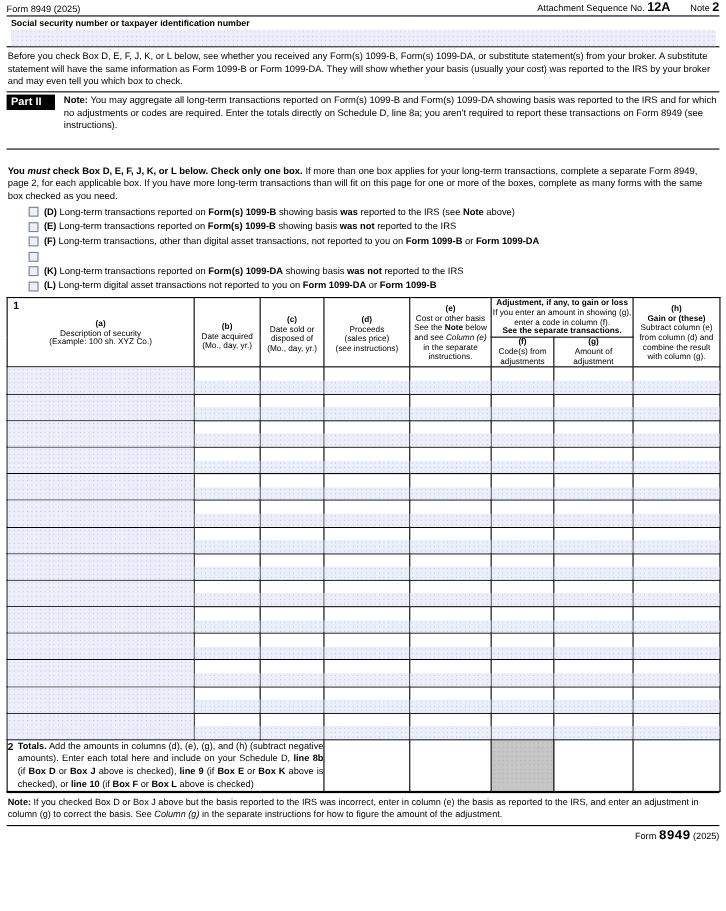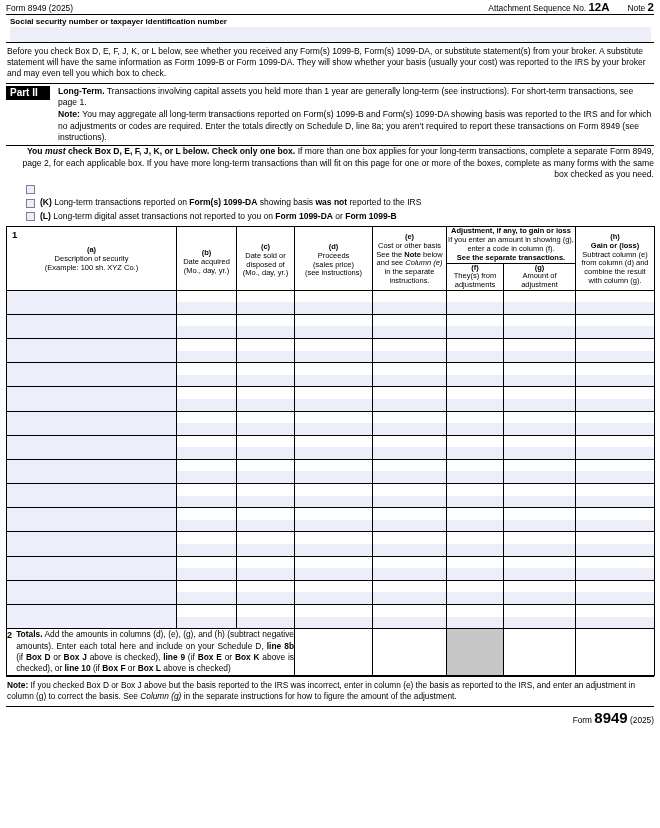--- a/index.html
+++ b/index.html
@@ -71,21 +71,21 @@
     padding: 1px 4px 2px 4px; height: 14px; line-height: 12px;
     min-width: 44px; text-align: left; margin-right: 8px;
     align-self: flex-start;
   }
   .partbody { flex: 1; font-size: 8.6px; line-height: 1.32; }
   .partbody p { margin: 0 0 1px 0; }
 
   
   .mustcheck {
     font-size: 8.6px; line-height: 1.33;
-    border-top: 1.6px solid #000; padding: 0 0 2px 1px; margin-top: 1px; text-align: right;
+    border-top: 1.6px solid #000; padding: 14px 0 2px 1px; margin-top: 14px;
   }
 
   
   .cklist { padding: 1px 0 2px 20px; }
   .ckrow { display: flex; align-items: flex-start; height: 13.5px; }
   .ckbox {
     width: 9px; height: 9px; border: 1px solid #7a7f96;
     background: #eceffa; margin: 1.5px 5px 0 0; flex: 0 0 auto;
   }
   .cktext { font-size: 8.5px; line-height: 11.5px; }
@@ -119,21 +119,21 @@
 
   
   .botnote {
     font-size: 8.3px; line-height: 1.33; padding: 3px 1px 3px 1px;
     border-top: 1.6px solid #000;
   }
   .footer {
     border-top: 1.6px solid #000; margin-top: 1px;
     text-align: right; padding-top: 2px; font-size: 8.3px;
   }
-  .footer b { font-size: 15px; font-weight: bold; }
+  .footer b { font-size: 12px; font-weight: bold; font-family: Liberation Mono, monospace; }
   b.strong { font-weight: bold; }
   i.it { font-style: italic; }
 </style>
 </head>
 <body>
 
 <div class="page">
 
   <div class="topline">
     <div class="left">Form 8949 (2025)</div>
@@ -156,33 +156,44 @@
         <div class="nb-fill fillbox"></div>
       </div>
     </div>
   </div>
 
   <div class="intro">Before you check Box D, E, F, J, K, or L below, see whether you received any Form(s) 1099-B, Form(s) 1099-DA, or substitute statement(s) from your broker. A substitute statement will have the same information as Form 1099-B or Form 1099-DA. They will show whether your basis (usually your cost) was reported to the IRS by your broker and may even tell you which box to check.</div>
 
   <div class="partblock">
     <div class="parttag">Part II</div>
     <div class="partbody">
-      <p><b class="strong">Long-Term.</b> <span>Transactions involving capital assets you held more than 1 year are generally long-term (see instructions). For short-term transactions, see page 1.</span></p>
       <p><b class="strong">Note:</b> <span>You may aggregate all long-term transactions reported on Form(s) 1099-B and Form(s) 1099-DA showing basis was reported to the IRS and for which no adjustments or codes are required. Enter the totals directly on Schedule D, line 8a; you aren't required to report these transactions on Form 8949 (see instructions).</span></p>
     </div>
   </div>
 
   <div class="mustcheck">
     <b class="strong">You </b><b class="strong"><i class="it">must</i></b><b class="strong"> check Box D, E, F, J, K, or L below. Check only one box.</b><span> If more than one box applies for your long-term transactions, complete a separate Form 8949, page 2, for each applicable box. If you have more long-term transactions than will fit on this page for one or more of the boxes, complete as many forms with the same box checked as you need.</span>
   </div>
 
   <div class="cklist">
 
-
-
+    <div class="ckrow">
+      <div class="ckbox"></div>
+      <div class="cktext"><b class="strong">(D)</b> <span>Long-term transactions reported on </span><b class="strong">Form(s) 1099-B</b><span> showing basis </span><b class="strong">was</b><span> reported to the IRS (see </span><b class="strong">Note</b><span> above)</span></div>
+    </div>
+
+    <div class="ckrow">
+      <div class="ckbox"></div>
+      <div class="cktext"><b class="strong">(E)</b> <span>Long-term transactions reported on </span><b class="strong">Form(s) 1099-B</b><span> showing basis </span><b class="strong">was not</b><span> reported to the IRS</span></div>
+    </div>
+
+    <div class="ckrow">
+      <div class="ckbox"></div>
+      <div class="cktext"><b class="strong">(F)</b> <span>Long-term transactions, other than digital asset transactions, not reported to you on </span><b class="strong">Form 1099-B</b><span> or </span><b class="strong">Form 1099-DA</b></div>
+    </div>
 
     <div class="ckrow">
       <div class="ckbox"></div>
     </div>
 
     <div class="ckrow">
       <div class="ckbox"></div>
       <div class="cktext"><b class="strong">(K)</b> <span>Long-term transactions reported on </span><b class="strong">Form(s) 1099-DA</b><span> showing basis </span><b class="strong">was not</b><span> reported to the IRS</span></div>
     </div>
 
@@ -250,32 +261,32 @@
         </td>
         <td colspan="2" class="adjhead">
           <div class="b">Adjustment, if any, to gain or loss</div>
           <div>If you enter an amount in showing (g),</div>
           <div>enter a code in column (f).</div>
           <div class="b">See the separate transactions.</div>
         </td>
         <td rowspan="2" class="hcell">
           <div style="padding-top:6px">
             <div class="tag">(h)</div>
-            <div class="tag">Gain or (loss)</div>
+            <div class="tag">Gain or (these)</div>
             <div>Subtract column (e)</div>
             <div>from column (d) and</div>
             <div>combine the result</div>
             <div>with column (g).</div>
           </div>
         </td>
       </tr>
       <tr>
         <td class="hcell">
           <div class="tag">(f)</div>
-          <div>They(s) from</div>
+          <div>Code(s) from</div>
           <div>adjustments</div>
         </td>
         <td class="hcell">
           <div class="tag">(g)</div>
           <div>Amount of</div>
           <div>adjustment</div>
         </td>
       </tr>
     </thead>
 

